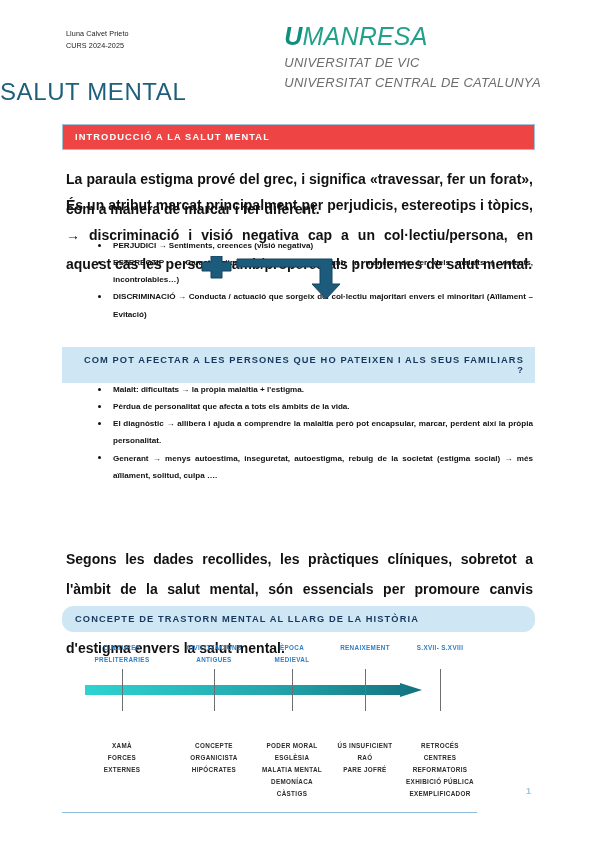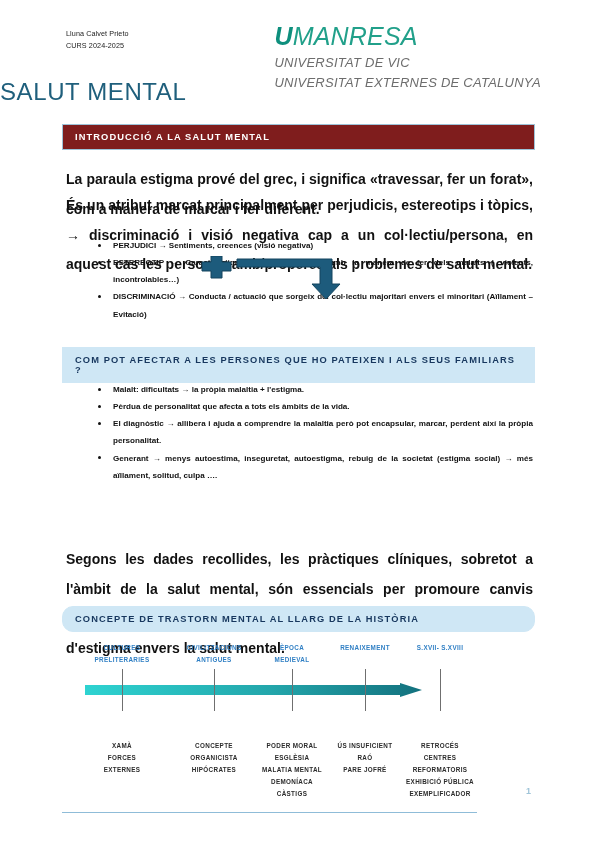--- a/index.html
+++ b/index.html
@@ -83,32 +83,32 @@
     position: absolute;
     left: 62px;
     width: 473px;
     box-sizing: border-box;
     padding: 7px 10px 7px 12px;
     font-size: 9.3px;
     font-weight: bold;
     letter-spacing: 1.1px;
   }
   .section-bar.dark {
-    background: #7f1d1d;
+    background: #ef4444;
     color: #ffffff;
     border: 1px solid #9dc3d8;
   }
   .section-bar.light {
     background: #cfe7f5;
     color: #17375e;
     border: 1px solid #cfe7f5;
   }
 
   #sec-intro  { top: 124px; }
-  #sec-afecta { top: 347px; }
+  #sec-afecta { top: 347px; text-align: right; }
   #sec-concepte { top: 606px; border-radius: 11px; }
 
   
   .para {
     position: absolute;
     left: 66px;
     width: 467px;
     font-size: 14px;
     font-weight: bold;
     line-height: 2.12;
@@ -236,21 +236,21 @@
   <div class="doc-header">
     <div class="author-block">
       <div>Lluna Calvet Prieto</div>
       <div>CURS 2024-2025</div>
     </div>
 
     <div class="logo-block">
       <div class="logo-word"><span class="logo-u">U</span><span>MANRESA</span></div>
       <div class="logo-sub">
         <div>UNIVERSITAT DE VIC</div>
-        <div>UNIVERSITAT EXTERNES DE CATALUNYA</div>
+        <div>UNIVERSITAT CENTRAL DE CATALUNYA</div>
       </div>
     </div>
   </div>
 
   <div class="doc-title">SALUT MENTAL</div>
 
   <div class="section-bar dark" id="sec-intro">INTRODUCCIÓ A LA SALUT MENTAL</div>
 
   <div class="para" id="para-1">La paraula estigma prové del grec, i significa «travessar, fer un forat», com a manera de marcar i fer diferent.</div>
   <div class="para" id="para-2">És un atribut marcat principalment per perjudicis, estereotips i tòpics, → discriminació i visió negativa cap a un col·lectiu/persona, en aquest cas les persones amb/properes als problemes de salut mental.</div>

